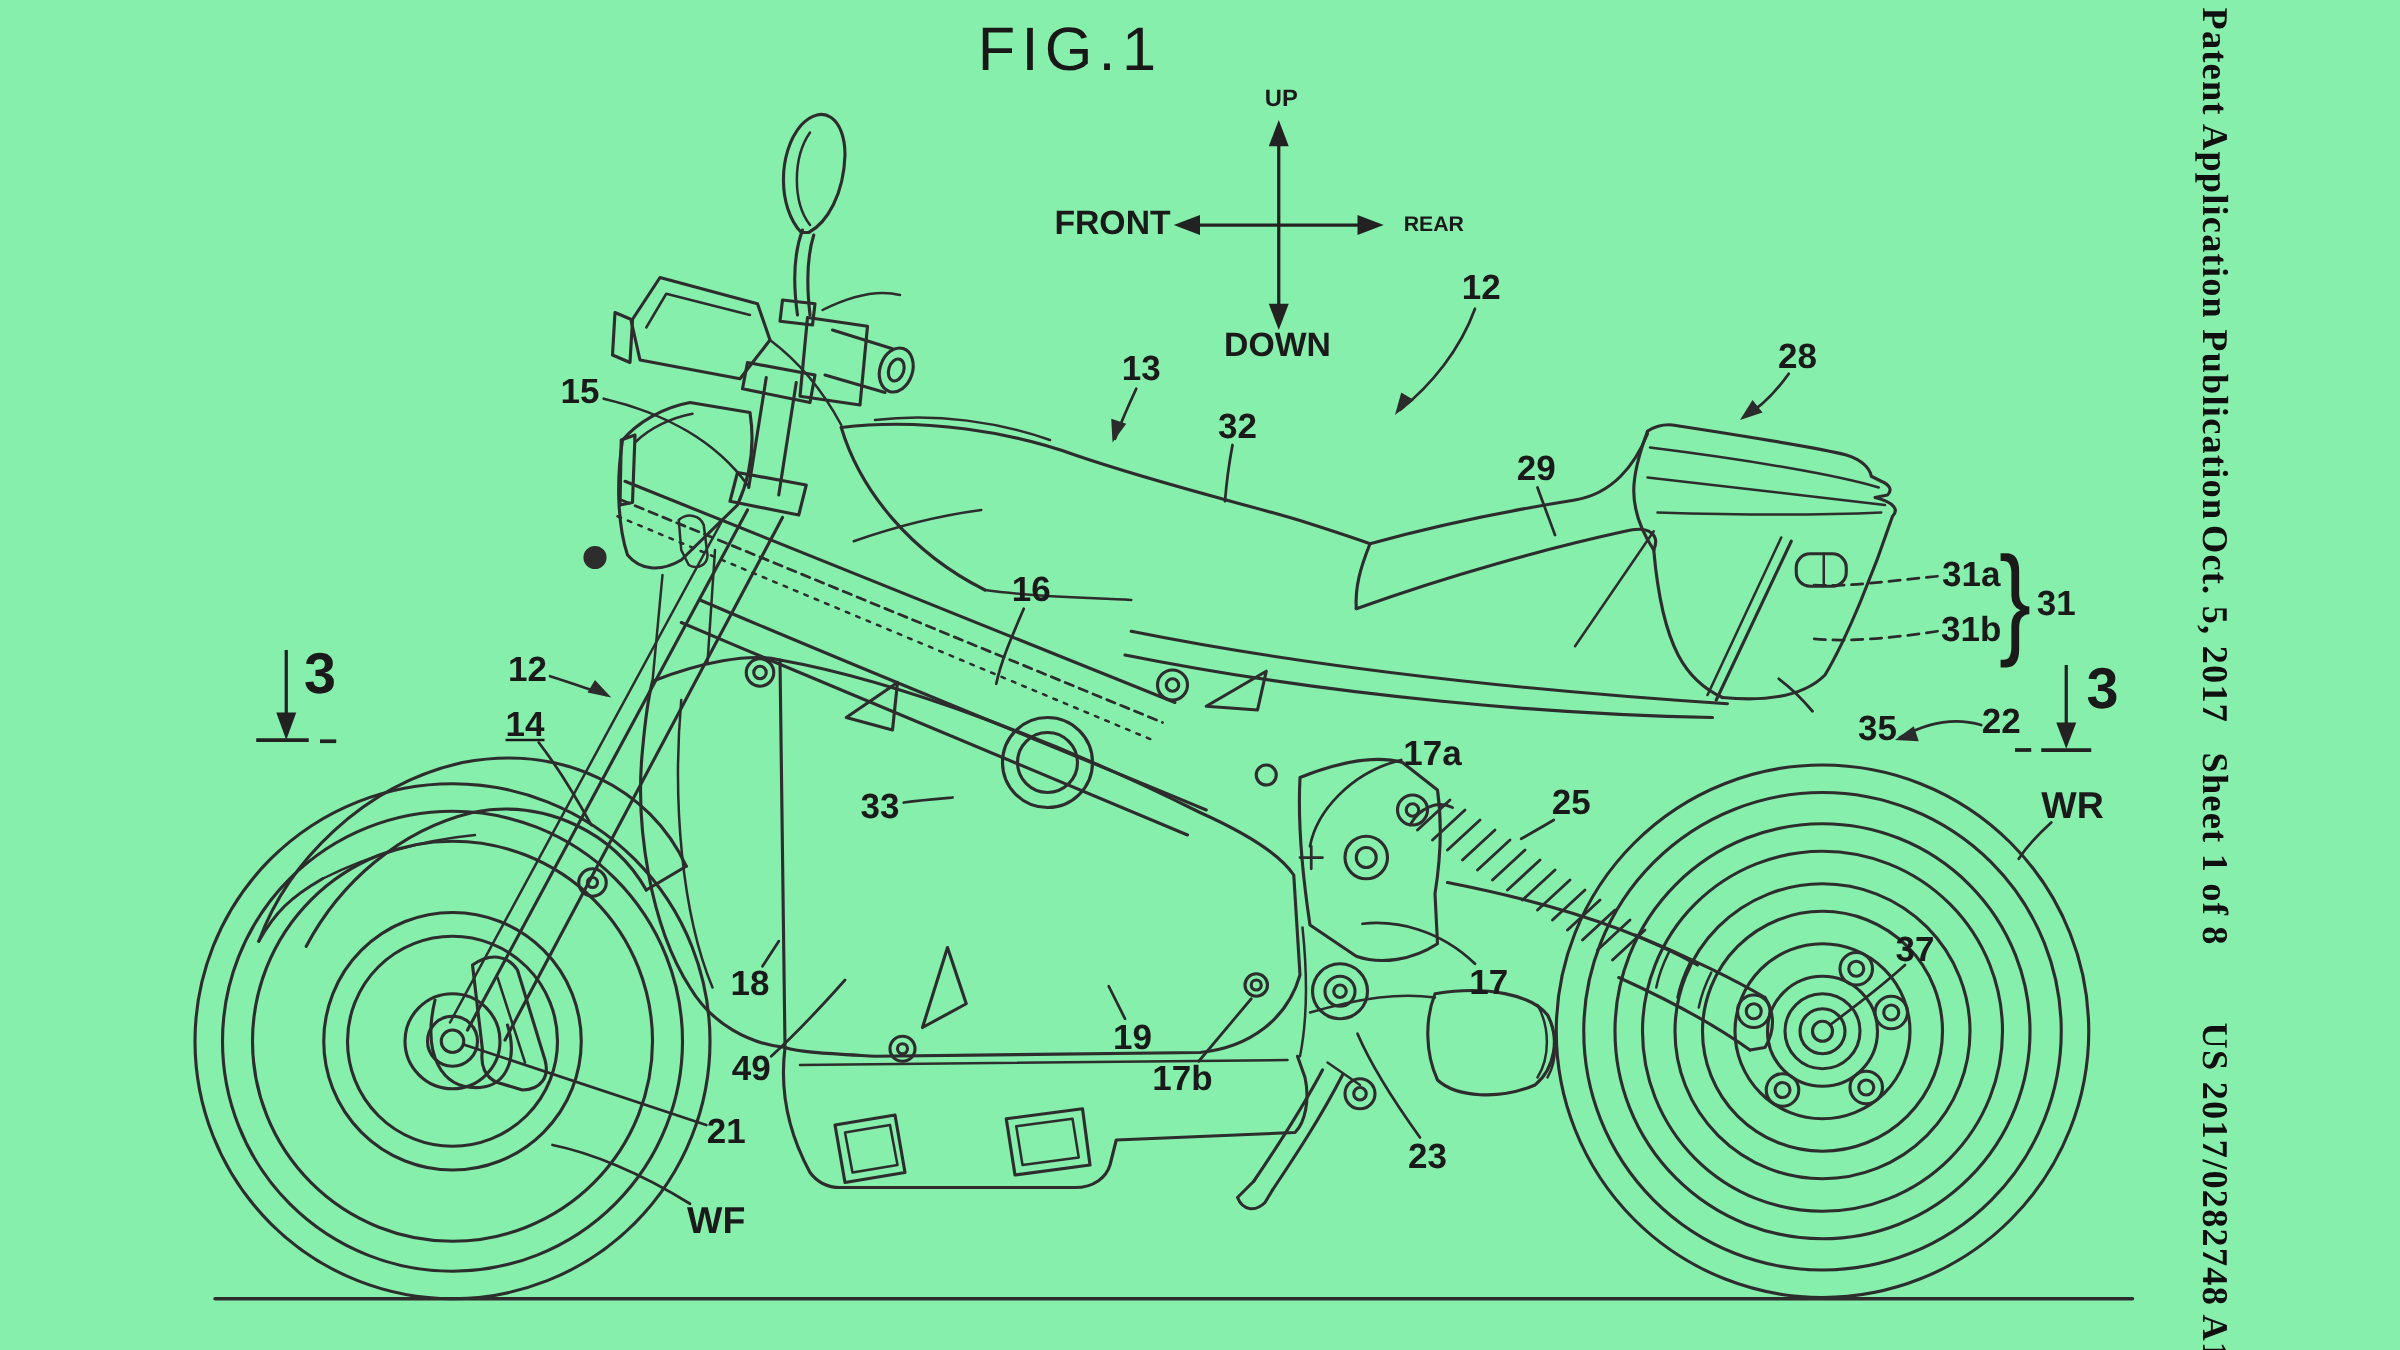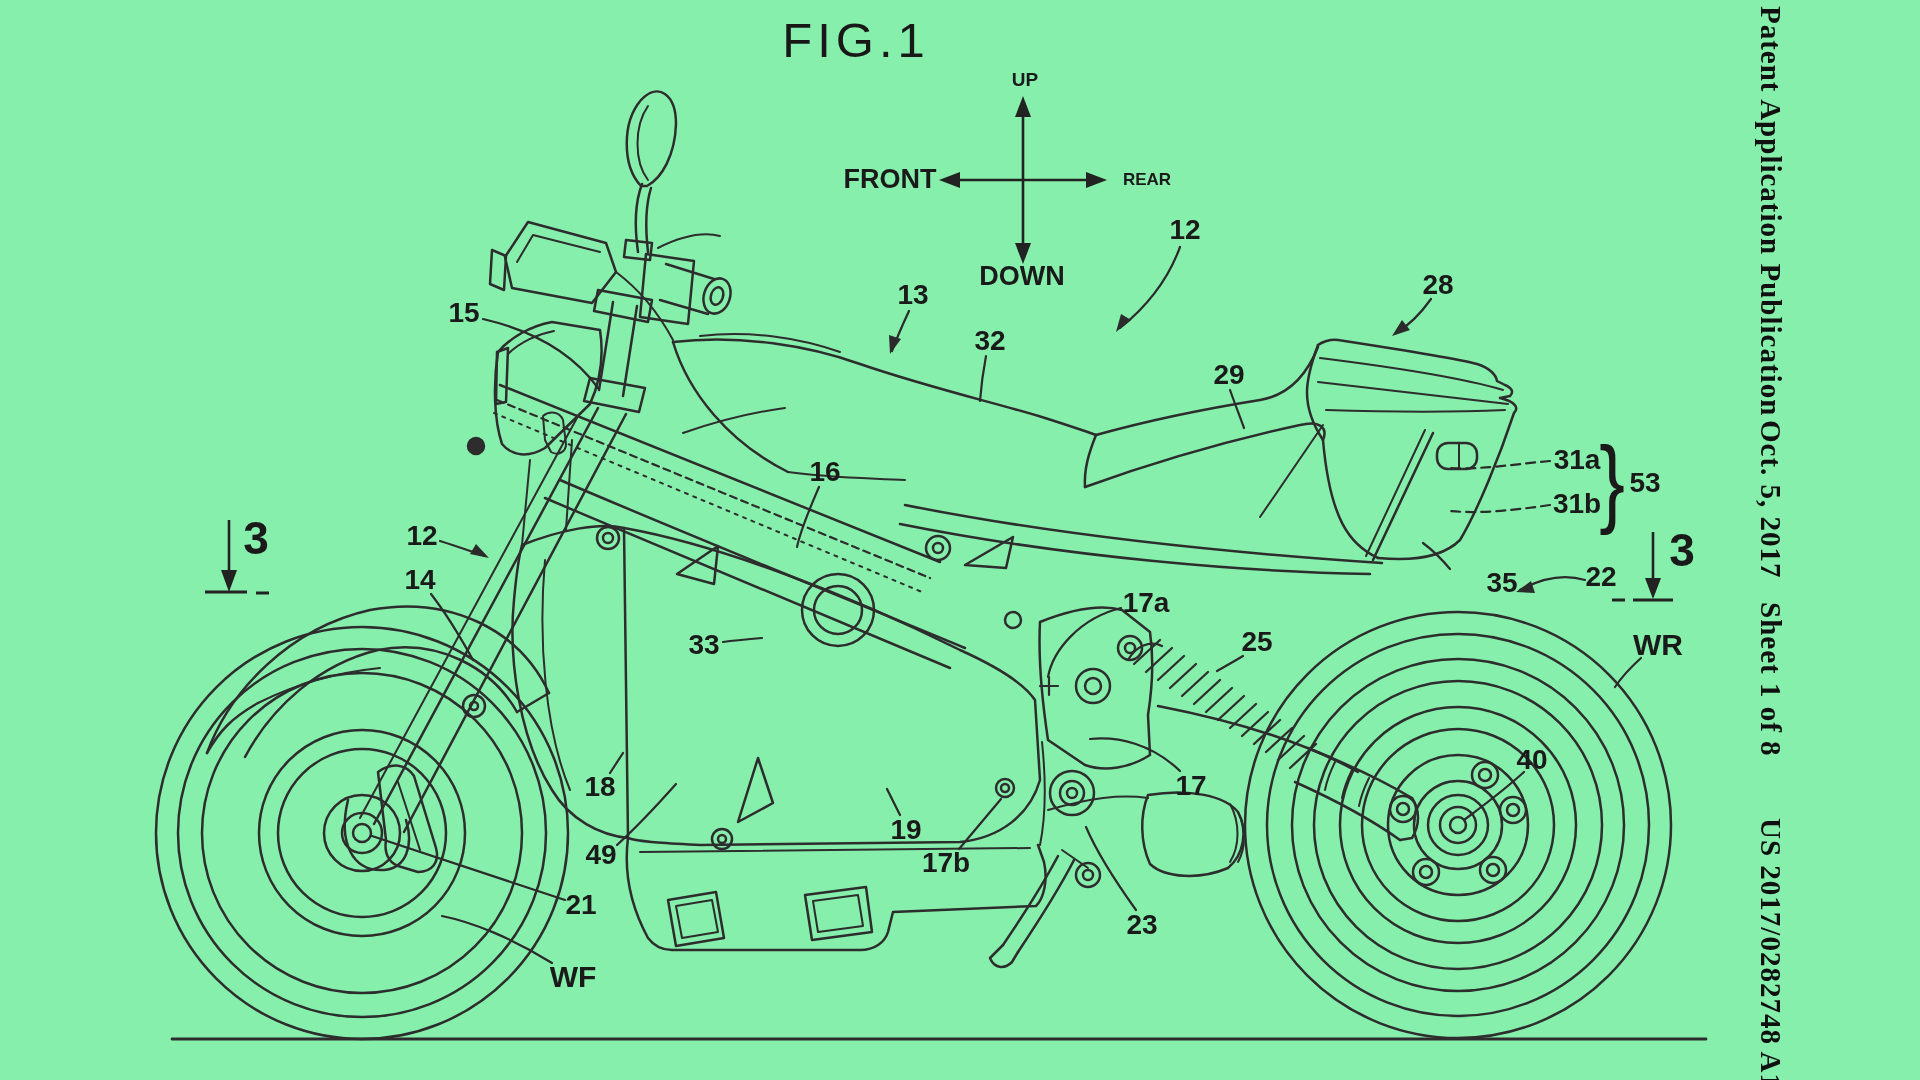--- a/index.html
+++ b/index.html
@@ -312,41 +312,41 @@
       <span class="ref-label word" style="left: 890px; top: 179px; font-size: 27px;">FRONT</span>
       <span class="ref-label word" style="left: 1147px; top: 179px; font-size: 17px;">REAR</span>
       <span class="ref-label word" style="left: 1022px; top: 276px; font-size: 27px;">DOWN</span>
       <span class="ref-label" style="left: 1185px; top: 230px;">12</span>
       <span class="ref-label" style="left: 913px; top: 295px;">13</span>
       <span class="ref-label" style="left: 990px; top: 341px;">32</span>
       <span class="ref-label" style="left: 1438px; top: 285px;">28</span>
       <span class="ref-label" style="left: 1229px; top: 375px;">29</span>
       <span class="ref-label" style="left: 464px; top: 313px;">15</span>
       <span class="ref-label" style="left: 422px; top: 536px;">12</span>
-      <span class="ref-label" style="left: 420px; top: 580px;">14</span>
+      <span class="ref-label" style="left: 420px; top: 580px; text-decoration: underline;">14</span>
       <span class="ref-label" style="left: 256px; top: 538px; font-size: 46px;">3</span>
       <span class="ref-label" style="left: 825px; top: 472px;">16</span>
       <span class="ref-label" style="left: 704px; top: 645px;">33</span>
       <span class="ref-label" style="left: 1146px; top: 603px;">17a</span>
       <span class="ref-label" style="left: 1257px; top: 642px;">25</span>
       <span class="ref-label" style="left: 1191px; top: 786px; text-align: center;">17</span>
       <span class="ref-label" style="left: 600px; top: 787px;">18</span>
       <span class="ref-label" style="left: 601px; top: 855px;">49</span>
       <span class="ref-label" style="left: 906px; top: 830px;">19</span>
       <span class="ref-label" style="left: 946px; top: 863px;">17b</span>
       <span class="ref-label" style="left: 1142px; top: 925px;">23</span>
       <span class="ref-label" style="left: 581px; top: 905px;">21</span>
       <span class="ref-label word" style="left: 573px; top: 977px; font-size: 30px;">WF</span>
       <span class="ref-label" style="left: 1458px; top: 583px; margin-left: 44px;">35</span>
       <span class="ref-label" style="left: 1601px; top: 577px;">22</span>
       <span class="ref-label" style="left: 1682px; top: 550px; font-size: 46px;">3</span>
       <span class="ref-label" style="left: 1577px; top: 460px;">31a</span>
       <span class="ref-label" style="left: 1577px; top: 504px;">31b</span>
-      <span class="ref-label" style="left: 1645px; top: 483px;">53</span>
-      <span class="ref-label" style="left: 1532px; top: 760px;">40</span>
+      <span class="ref-label" style="left: 1645px; top: 483px;">31</span>
+      <span class="ref-label" style="left: 1532px; top: 760px;">37</span>
       <span class="ref-label word" style="left: 1658px; top: 645px; font-size: 30px;">WR</span>
       <span class="ref-label brace" style="left: 1612px; top: 481px;">}</span>
     </div>
 
   <div class="side-header">
     <span class="h1">Patent Application Publication</span>
     <span class="h2">Oct. 5, 2017</span>
     <span class="h3">Sheet 1 of 8</span>
     <span class="h4">US 2017/0282748 A1</span>
   </div>

